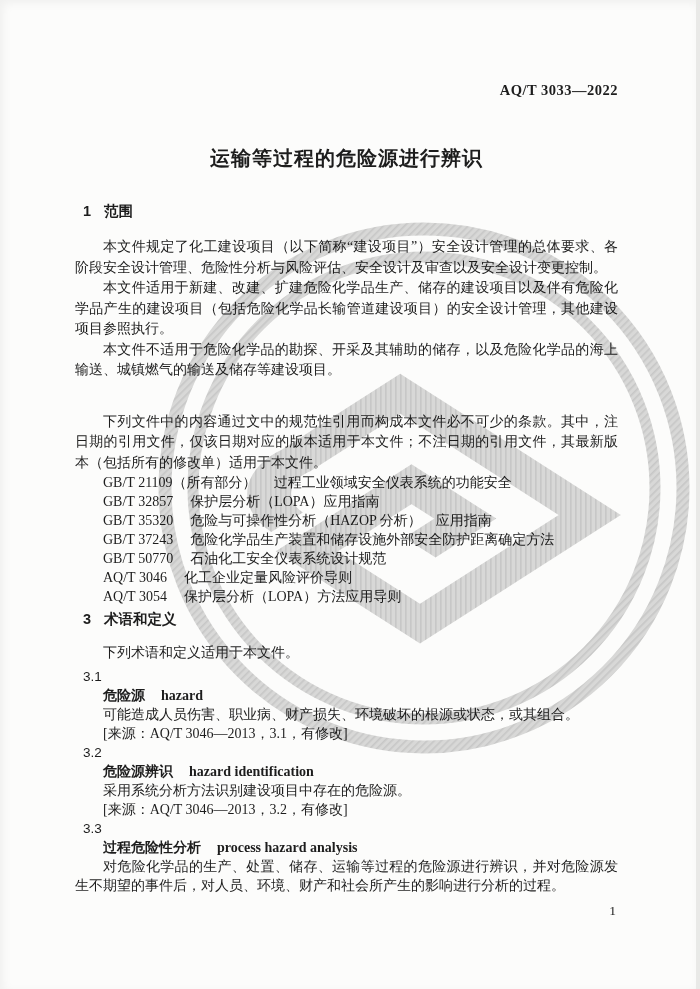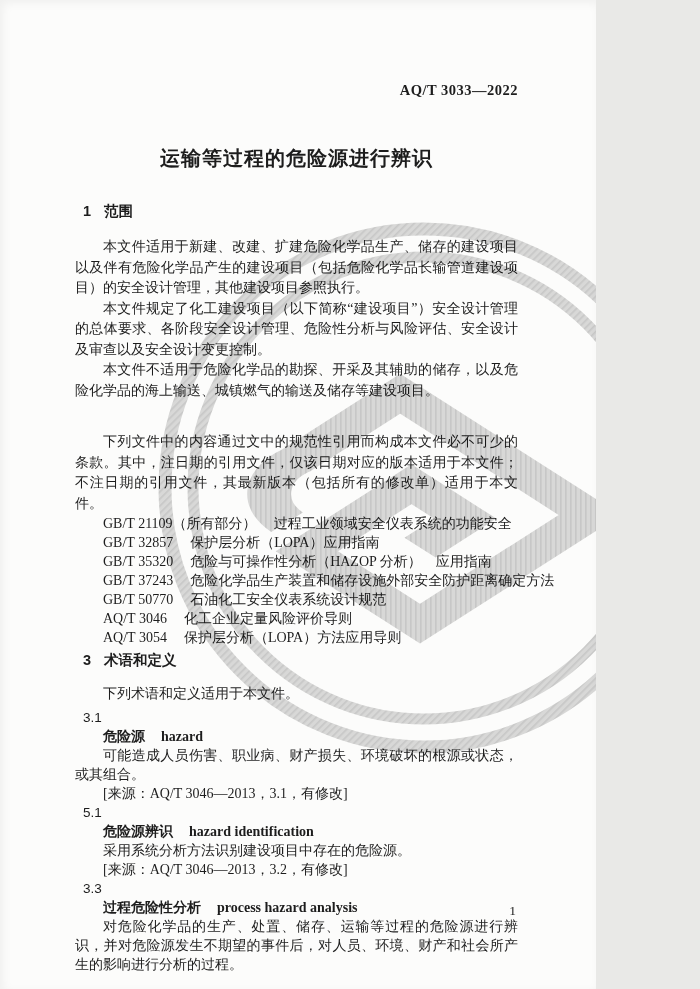--- a/index.html
+++ b/index.html
@@ -3,21 +3,21 @@
 <meta charset="utf-8">
 <style>
   html,body { margin:0; padding:0; }
   body {
     width:700px; height:989px;
     background:#e9e9e7;
     font-family:"Liberation Serif", serif;
   }
   .page {
     position:relative;
-    width:596px; height:989px;
+    width:696px; height:989px;
     background:#fcfcfb;
     overflow:hidden;
     box-shadow: inset 3px 3px 10px rgba(0,0,0,0.05);
     color:#1d1d1d;
   }
   .watermark {
     position:absolute; left:0; top:0; width:700px; height:989px;
     z-index:2; pointer-events:none;
     mix-blend-mode:multiply; opacity:0.8;
   }
@@ -101,22 +101,22 @@
 
     <div class="std-code">AQ/T 3033—2022</div>
 
     <h1 class="doc-title">运输等过程的危险源进行辨识</h1>
 
     <section id="s1">
       <div class="sec-heading">
         <span class="h-num">1</span><span class="h-text">范围</span>
       </div>
       <div class="sec-body">
+        <p>本文件规定了化工建设项目（以下简称“建设项目”）安全设计管理的总体要求、各阶段安全设计管理、危险性分析与风险评估、安全设计及审查以及安全设计变更控制。</p>
         <p>本文件适用于新建、改建、扩建危险化学品生产、储存的建设项目以及伴有危险化学品产生的建设项目（包括危险化学品长输管道建设项目）的安全设计管理，其他建设项目参照执行。</p>
-        <p>本文件规定了化工建设项目（以下简称“建设项目”）安全设计管理的总体要求、各阶段安全设计管理、危险性分析与风险评估、安全设计及审查以及安全设计变更控制。</p>
         <p>本文件不适用于危险化学品的勘探、开采及其辅助的储存，以及危险化学品的海上输送、城镇燃气的输送及储存等建设项目。</p>
       </div>
     </section>
 
     <section id="s2">
       <div class="sec-body">
         <p>下列文件中的内容通过文中的规范性引用而构成本文件必不可少的条款。其中，注日期的引用文件，仅该日期对应的版本适用于本文件；不注日期的引用文件，其最新版本（包括所有的修改单）适用于本文件。</p>
       </div>
       <div class="refs">
         <div class="ref-item">
@@ -156,21 +156,21 @@
         <div class="term-block">
           <div class="term-num">3.1</div>
           <div class="term-title">
             <span class="t-zh">危险源</span><span class="t-en">hazard</span>
           </div>
           <p class="term-def">可能造成人员伤害、职业病、财产损失、环境破坏的根源或状态，或其组合。</p>
           <div class="term-src">[来源：AQ/T 3046—2013，3.1，有修改]</div>
         </div>
 
         <div class="term-block">
-          <div class="term-num">5.1</div>
+          <div class="term-num">3.2</div>
           <div class="term-title">
             <span class="t-zh">危险源辨识</span><span class="t-en">hazard identification</span>
           </div>
           <p class="term-def">采用系统分析方法识别建设项目中存在的危险源。</p>
           <div class="term-src">[来源：AQ/T 3046—2013，3.2，有修改]</div>
         </div>
 
         <div class="term-block">
           <div class="term-num">3.3</div>
           <div class="term-title">

